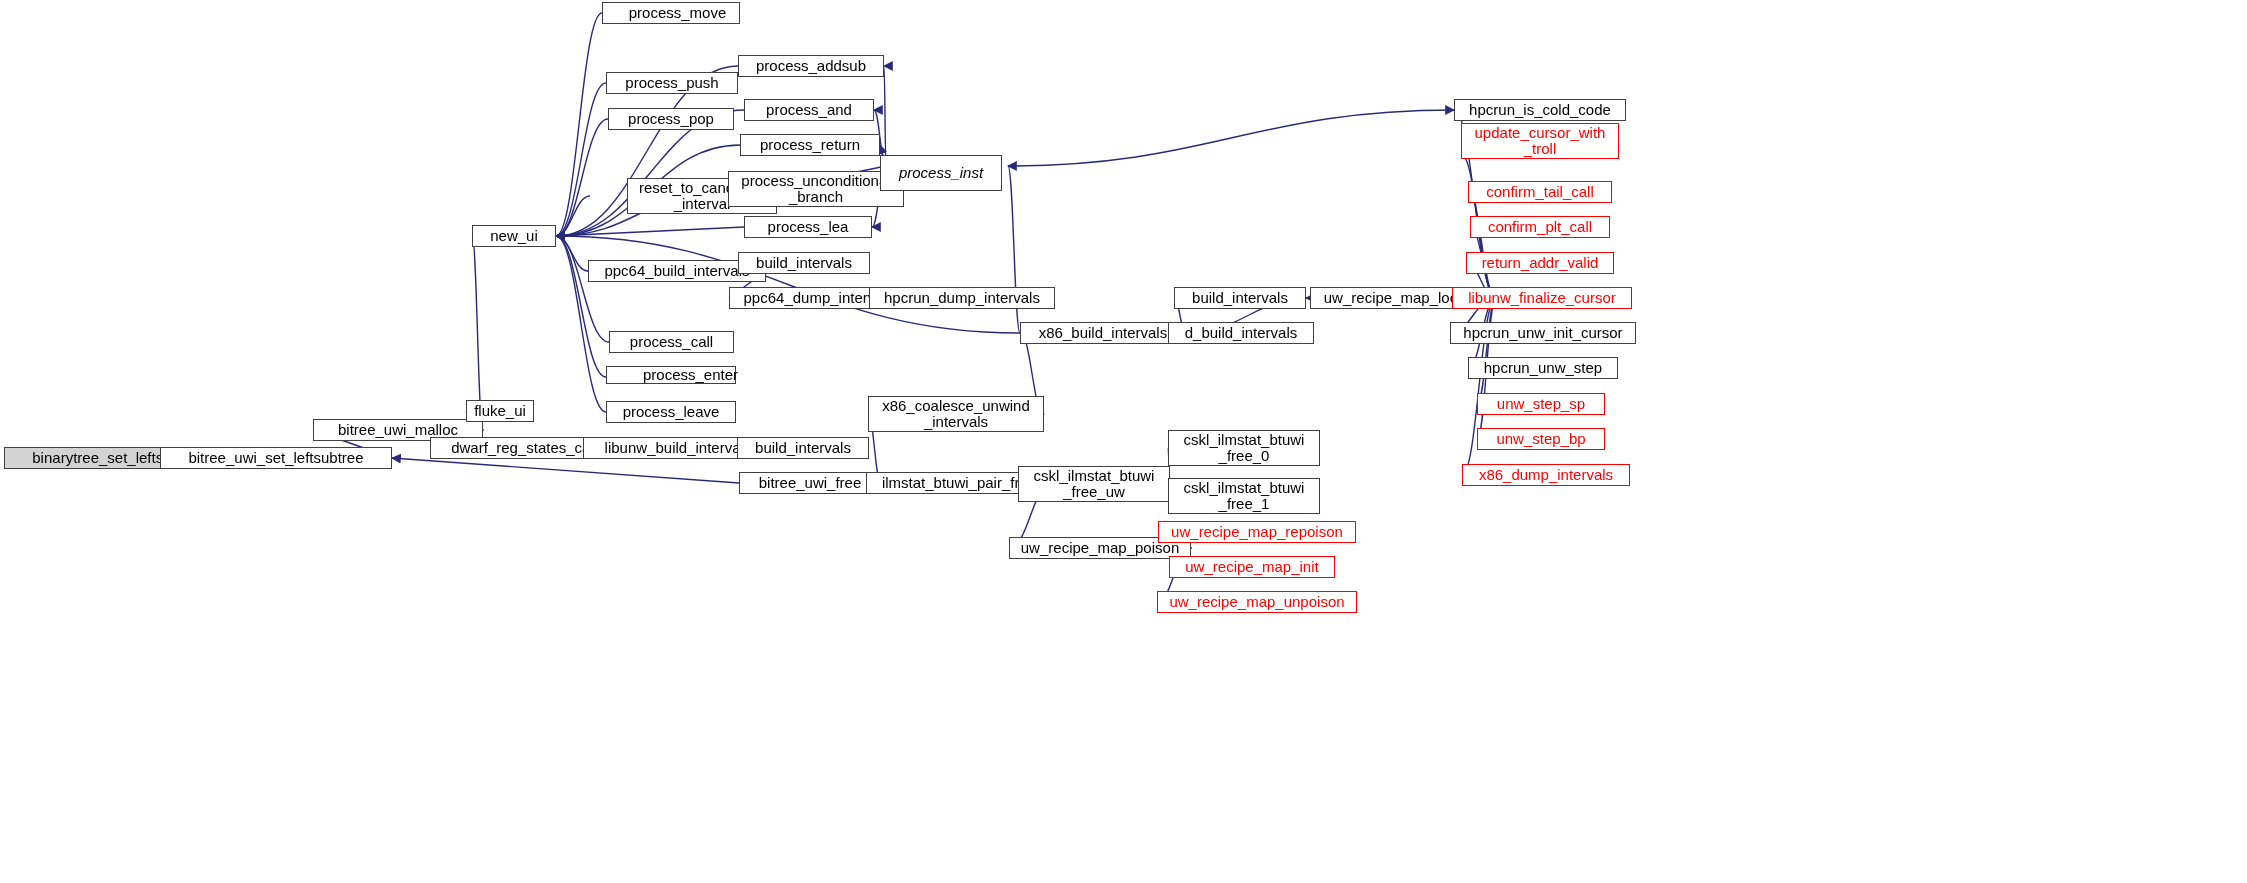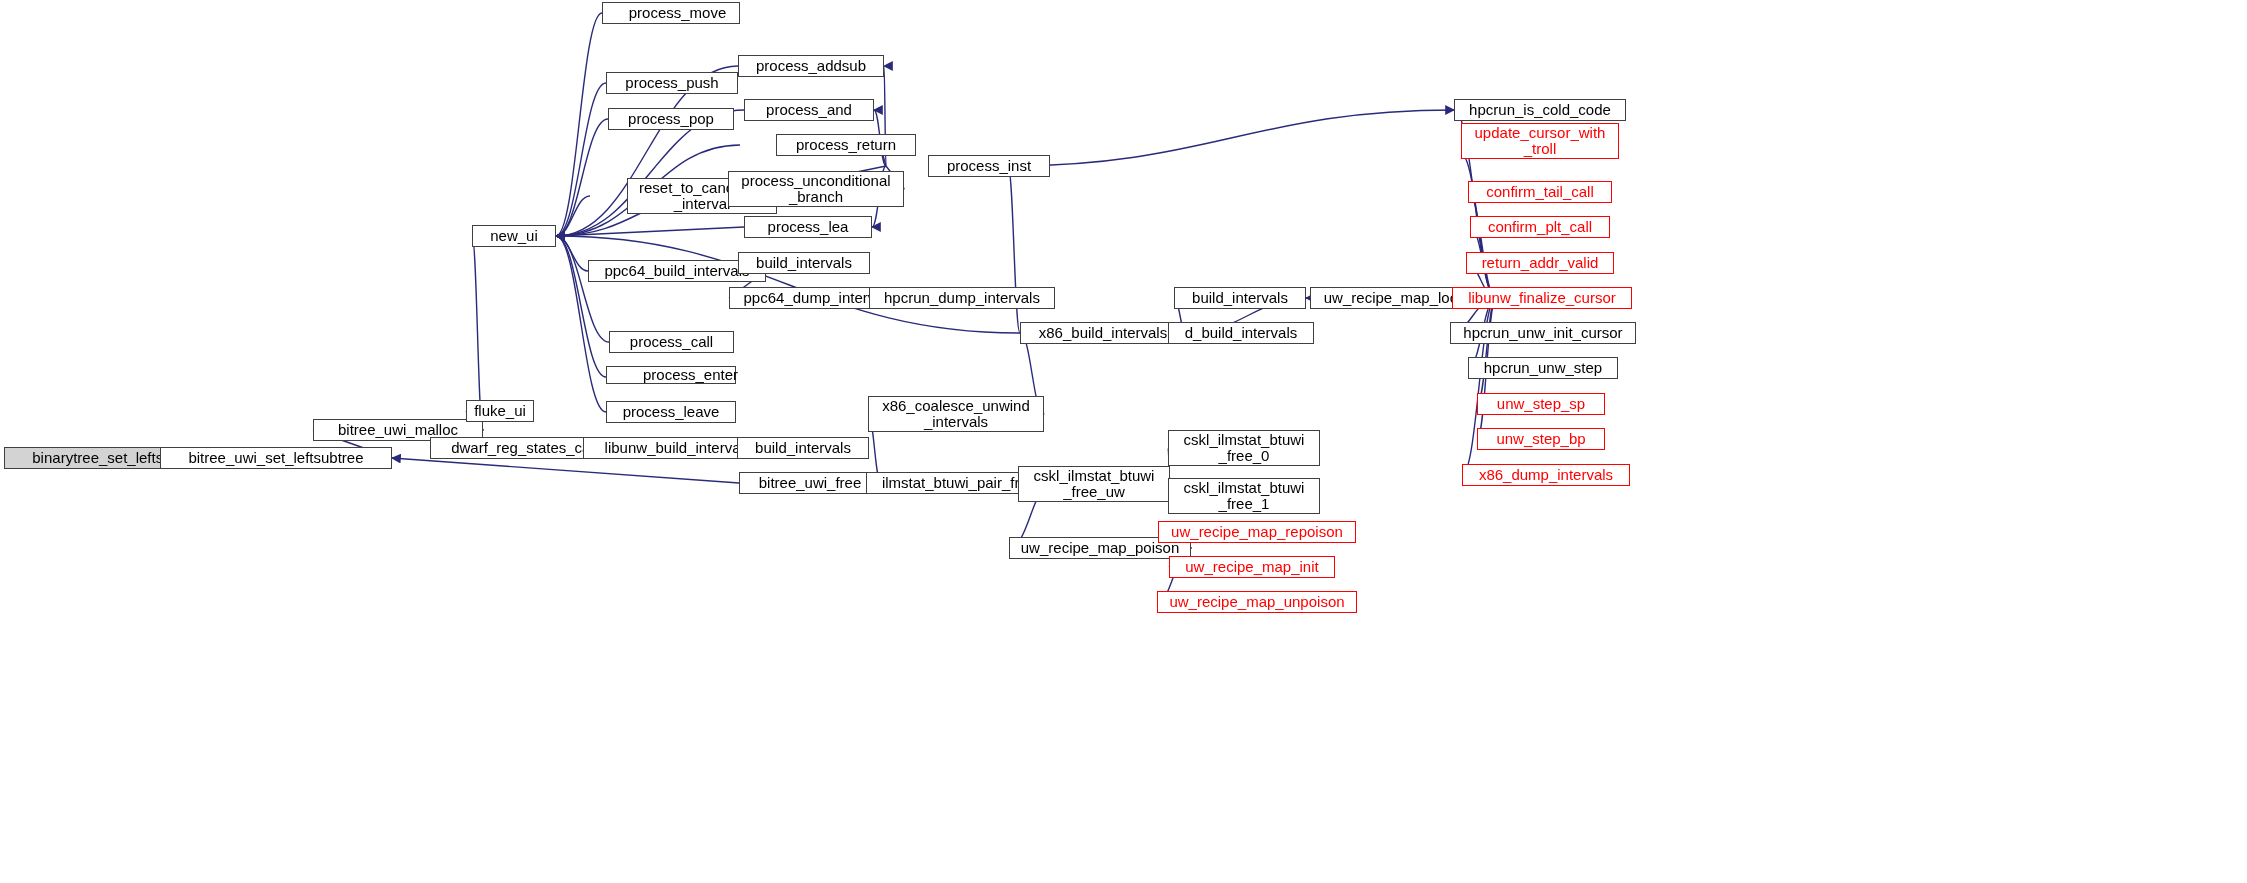--- a/index.html
+++ b/index.html
@@ -121,25 +121,25 @@
       <div class="node" style="left: 588px; top: 260px; width: 178px; height: 22px;">ppc64_build_intervals</div>
       <div class="node" style="left: 609px; top: 331px; width: 125px; height: 22px;">process_call</div>
       <div class="node" style="left: 606px; top: 366px; width: 130px; height: 18px; padding-left: 39px;">process_enter</div>
       <div class="node" style="left: 606px; top: 401px; width: 130px; height: 22px;">process_leave</div>
       <div class="node" style="left: 738px; top: 252px; width: 132px; height: 22px;">build_intervals</div>
       <div class="node" style="left: 729px; top: 287px; width: 180px; height: 22px;">ppc64_dump_intervals</div>
       <div class="node" style="left: 869px; top: 287px; width: 186px; height: 22px;">hpcrun_dump_intervals</div>
       <div class="node" style="left: 739px; top: 472px; width: 142px; height: 22px;">bitree_uwi_free</div>
       <div class="node" style="left: 738px; top: 55px; width: 146px; height: 22px;">process_addsub</div>
       <div class="node" style="left: 744px; top: 99px; width: 130px; height: 22px;">process_and</div>
-      <div class="node" style="left: 740px; top: 134px; width: 140px; height: 22px; margin-left: 36px;">process_return</div>
+      <div class="node" style="left: 740px; top: 134px; width: 140px; height: 22px;">process_return</div>
       <div class="node" style="left: 728px; top: 171px; width: 176px; height: 36px;">process_unconditional
 _branch</div>
       <div class="node" style="left: 744px; top: 216px; width: 128px; height: 22px;">process_lea</div>
-      <div class="node" style="left: 928px; top: 155px; width: 122px; height: 22px;">process_inst</div>
+      <div class="node" style="left: 880px; top: 155px; width: 122px; height: 36px; font-style: italic;">process_inst</div>
       <div class="node" style="left: 868px; top: 396px; width: 176px; height: 36px;">x86_coalesce_unwind
 _intervals</div>
       <div class="node" style="left: 866px; top: 472px; width: 186px; height: 22px;">ilmstat_btuwi_pair_free</div>
       <div class="node" style="left: 1020px; top: 322px; width: 166px; height: 22px;">x86_build_intervals</div>
       <div class="node" style="left: 1018px; top: 466px; width: 152px; height: 36px;">cskl_ilmstat_btuwi
 _free_uw</div>
       <div class="node" style="left: 1009px; top: 537px; width: 182px; height: 22px;">uw_recipe_map_poison</div>
       <div class="node" style="left: 1168px; top: 430px; width: 152px; height: 36px;">cskl_ilmstat_btuwi
 _free_0</div>
       <div class="node" style="left: 1168px; top: 478px; width: 152px; height: 36px;">cskl_ilmstat_btuwi

